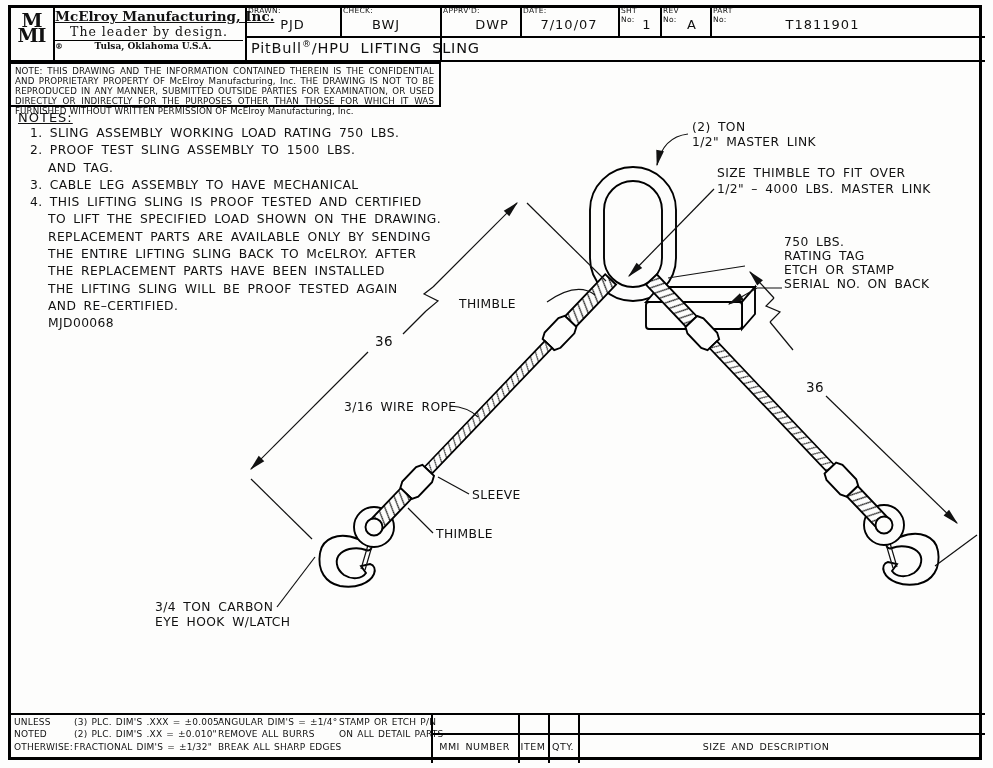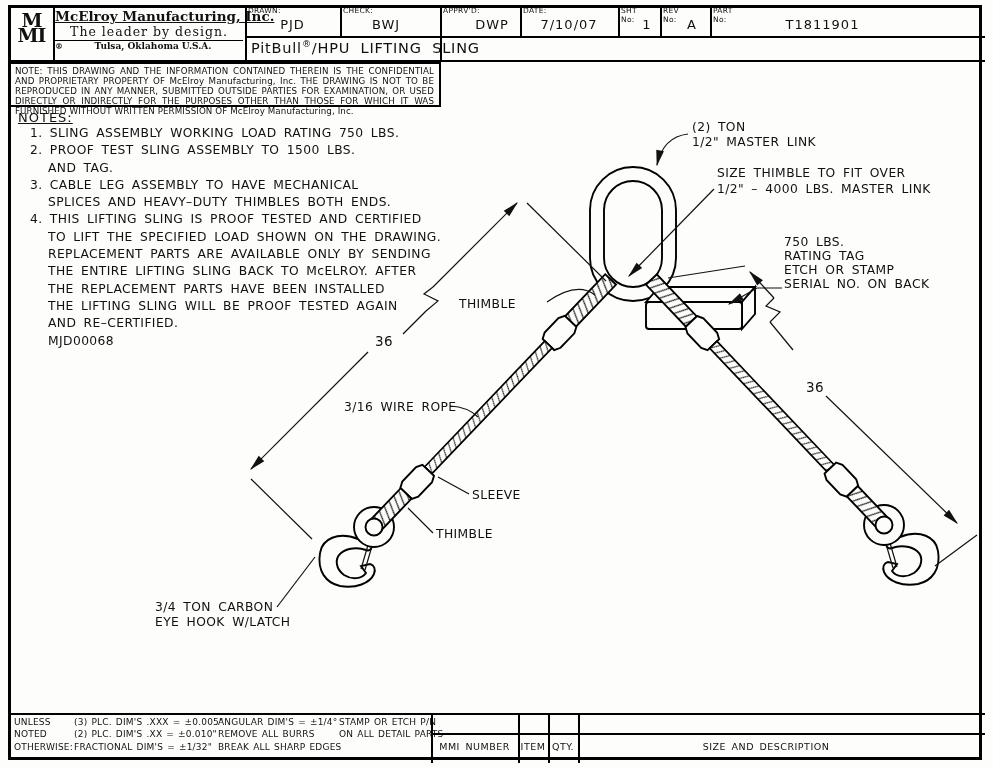--- a/index.html
+++ b/index.html
@@ -104,21 +104,20 @@
   <div class="vline" style="left:710px;top:5px;height:31px;"></div>
 
   <div class="notice">NOTE: THIS DRAWING AND THE INFORMATION CONTAINED THEREIN IS THE CONFIDENTIAL AND PROPRIETARY PROPERTY OF McElroy Manufacturing, Inc. THE DRAWING IS NOT TO BE REPRODUCED IN ANY MANNER, SUBMITTED OUTSIDE PARTIES FOR EXAMINATION, OR USED DIRECTLY OR INDIRECTLY FOR THE PURPOSES OTHER THAN THOSE FOR WHICH IT WAS FURNISHED WITHOUT WRITTEN PERMISSION OF McElroy Manufacturing, Inc.</div>
 
   <div class="notes">
     <div class="notes-h">NOTES:</div>
     <div class="nline">1. SLING ASSEMBLY WORKING LOAD RATING 750 LBS.</div>
     <div class="nline">2. PROOF TEST SLING ASSEMBLY TO 1500 LBS.</div>
     <div class="nline cont">AND TAG.</div>
     <div class="nline">3. CABLE LEG ASSEMBLY TO HAVE MECHANICAL</div>
-    <div class="nline cont">SPLICES AND HEAVY–DUTY THIMBLES BOTH ENDS.</div>
     <div class="nline">4. THIS LIFTING SLING IS PROOF TESTED AND CERTIFIED</div>
     <div class="nline cont">TO LIFT THE SPECIFIED LOAD SHOWN ON THE DRAWING.</div>
     <div class="nline cont">REPLACEMENT PARTS ARE AVAILABLE ONLY BY SENDING</div>
     <div class="nline cont">THE ENTIRE LIFTING SLING BACK TO McELROY. AFTER</div>
     <div class="nline cont">THE REPLACEMENT PARTS HAVE BEEN INSTALLED</div>
     <div class="nline cont">THE LIFTING SLING WILL BE PROOF TESTED AGAIN</div>
     <div class="nline cont">AND RE–CERTIFIED.</div>
     <div class="nline cont">MJD00068</div>
   </div>
 

